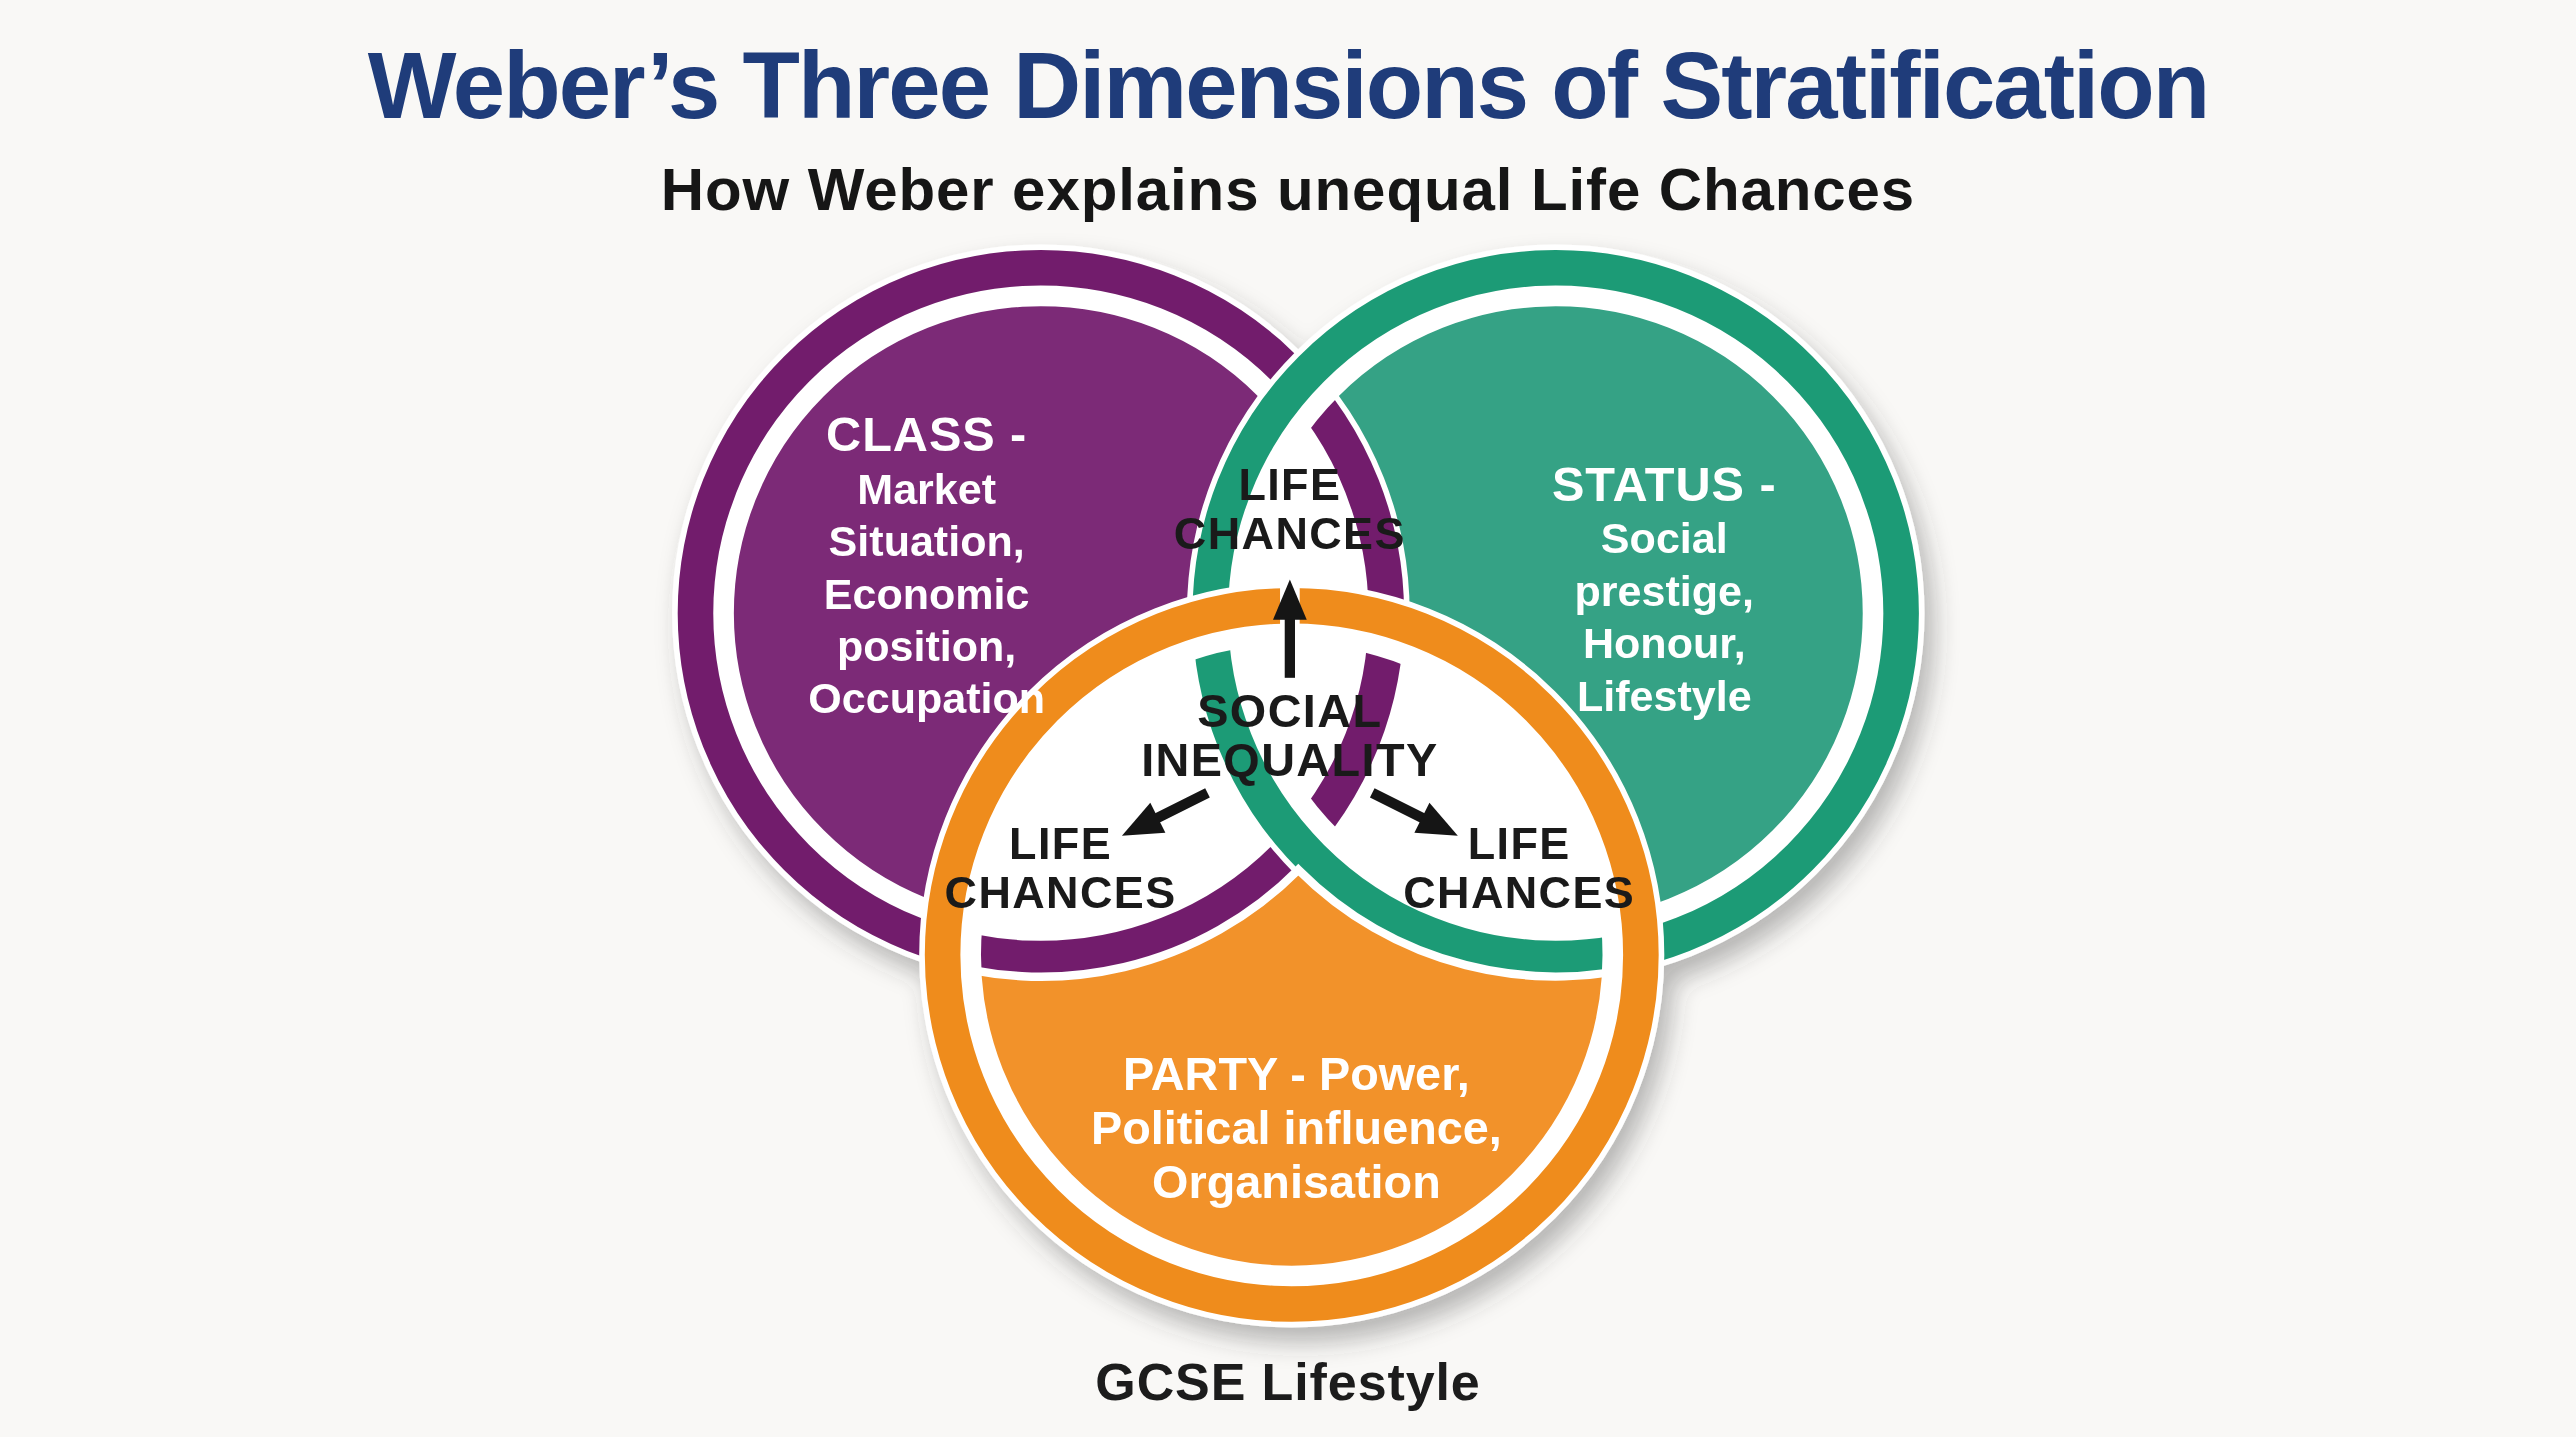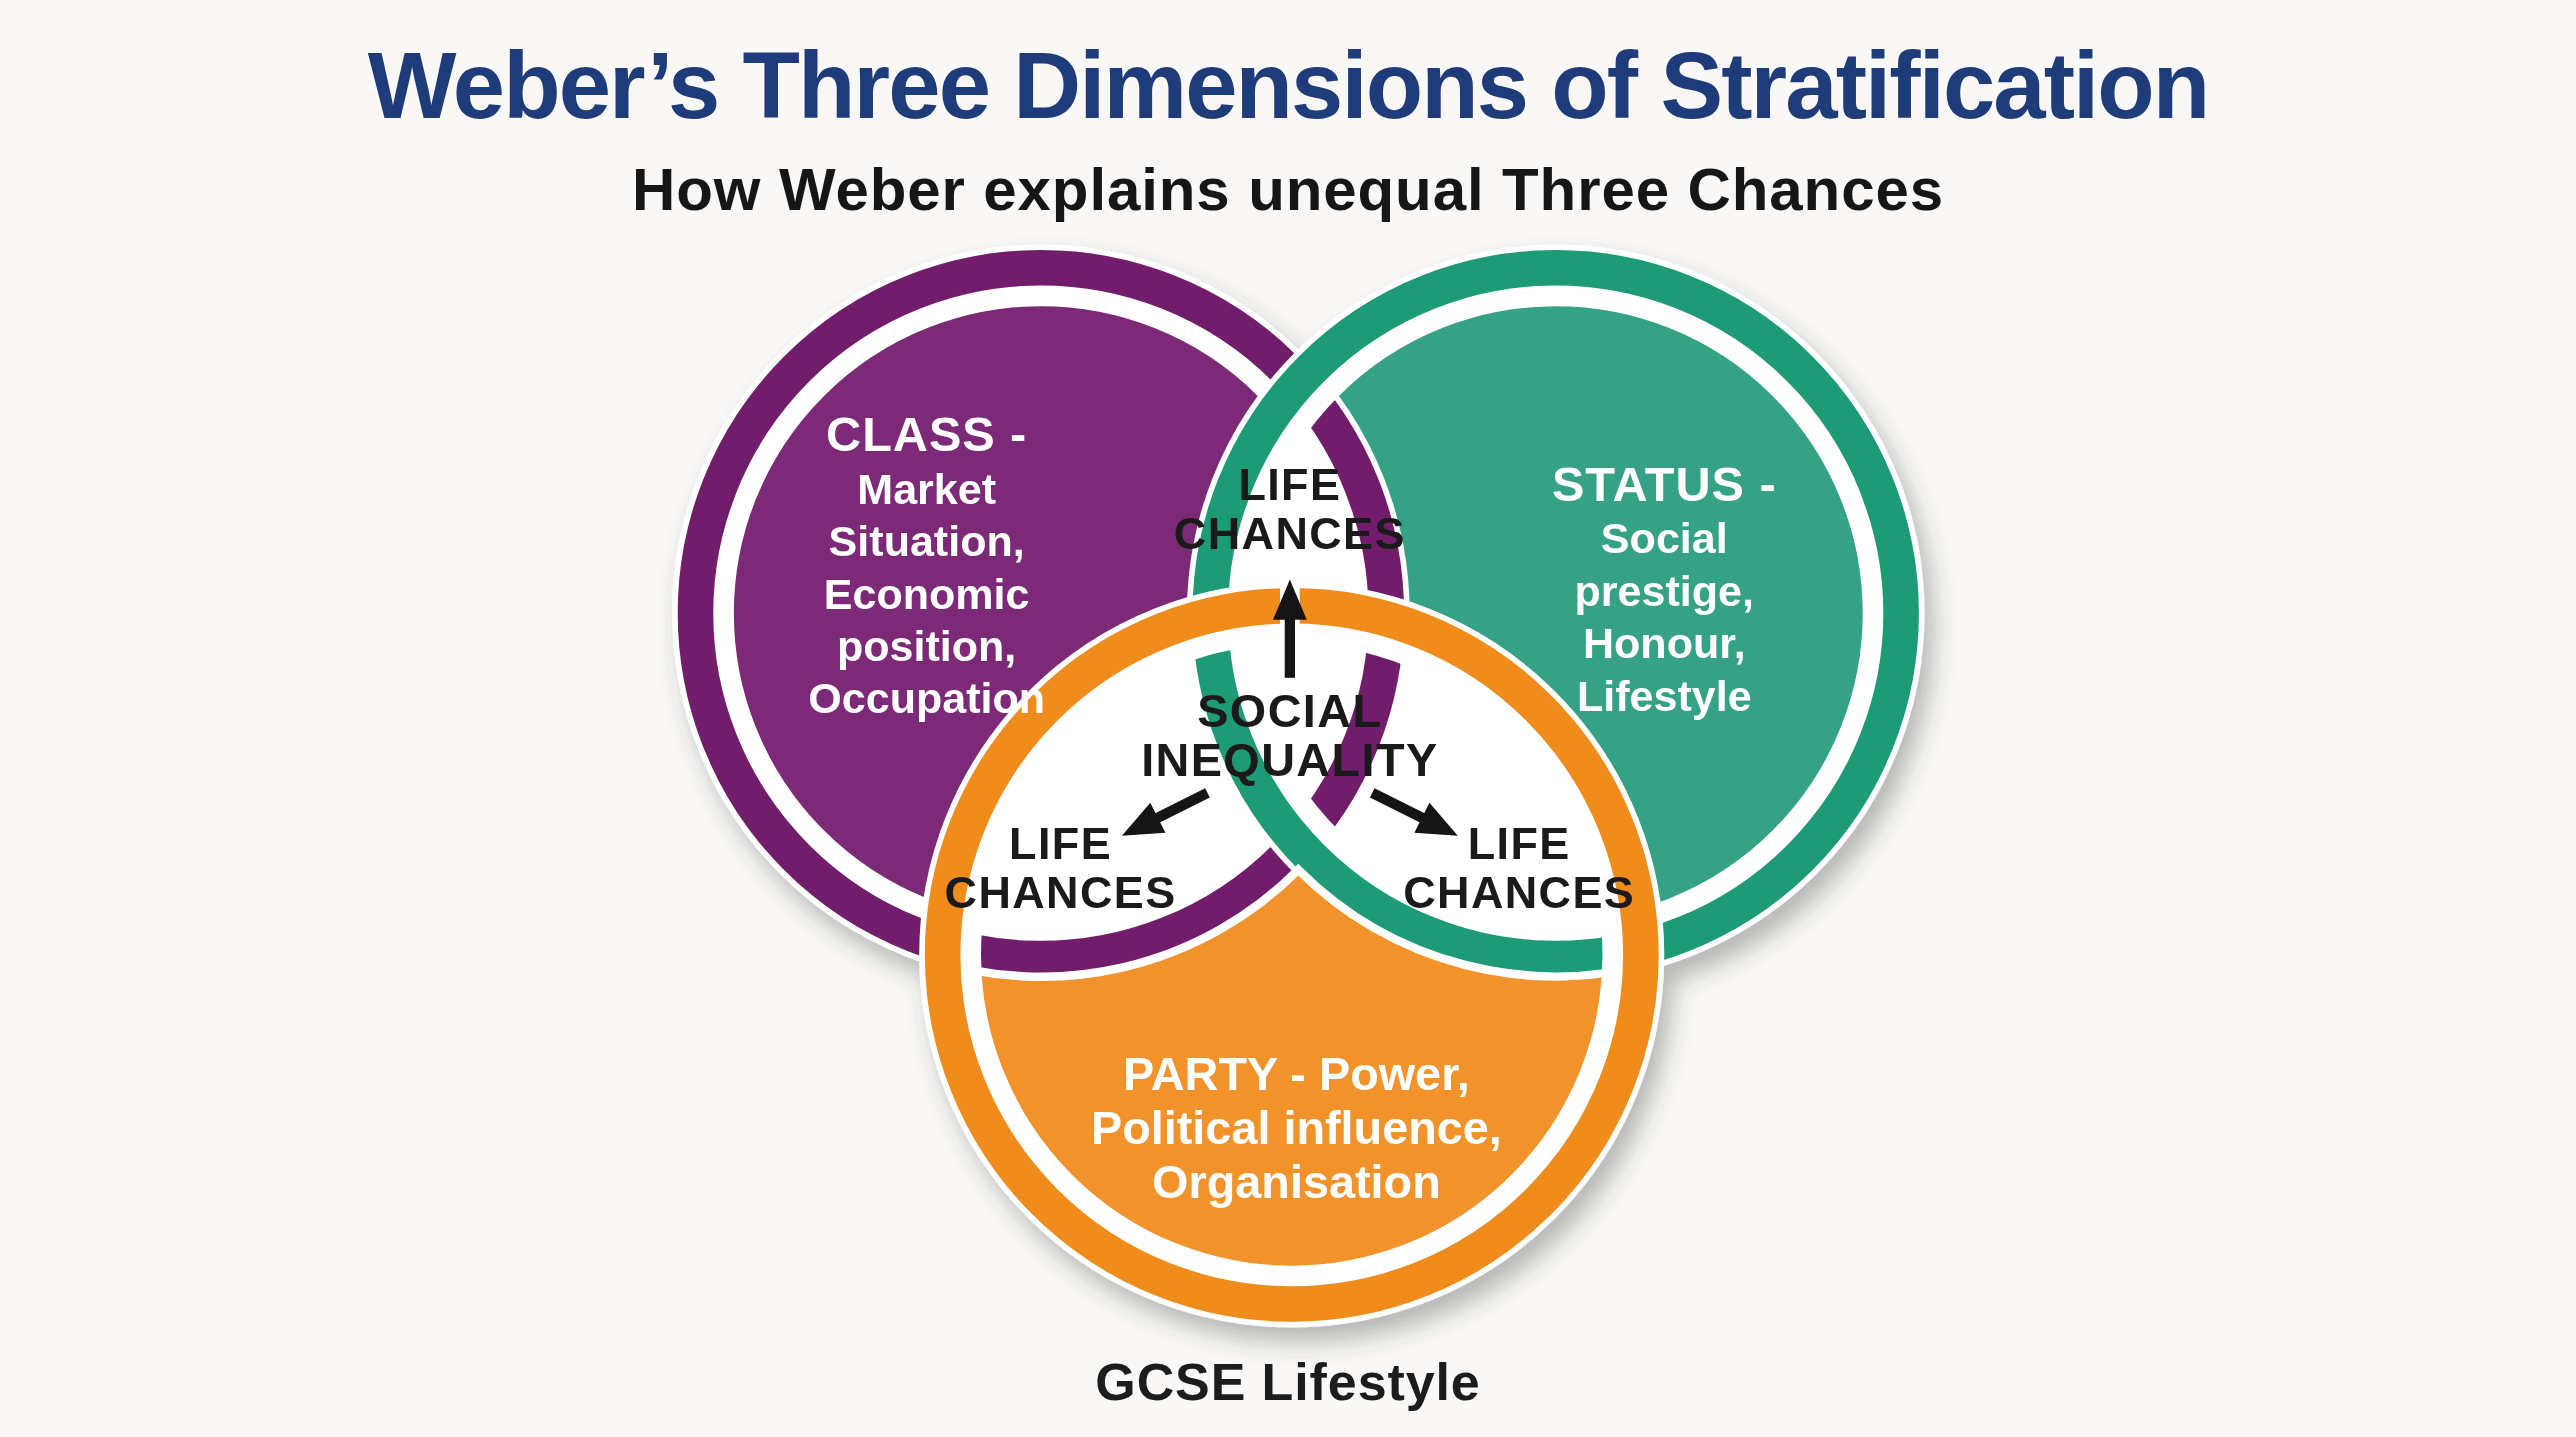--- a/index.html
+++ b/index.html
@@ -75,21 +75,21 @@
     letter-spacing: 1.5px;
   }
   .si-line { font-size: 50px; }
 </style>
 </head>
 <body>
 
 <div class="stage">
 
   <div class="page-title">Weber’s Three Dimensions of Stratification</div>
-  <div class="page-subtitle">How Weber explains unequal Three Chances</div>
+  <div class="page-subtitle">How Weber explains unequal Life Chances</div>
 
   <svg class="venn" viewBox="0 0 2752 1536">
     <defs>
       <clipPath id="clipP">
           <circle cx="1112" cy="655" r="388"></circle>
         </clipPath>
       <clipPath id="clipT">
           <circle cx="1662" cy="655" r="388"></circle>
         </clipPath>
       <marker id="ah" viewBox="0 0 10 10" refX="6.5" refY="5" markerWidth="4.2" markerHeight="3.9" orient="auto">

